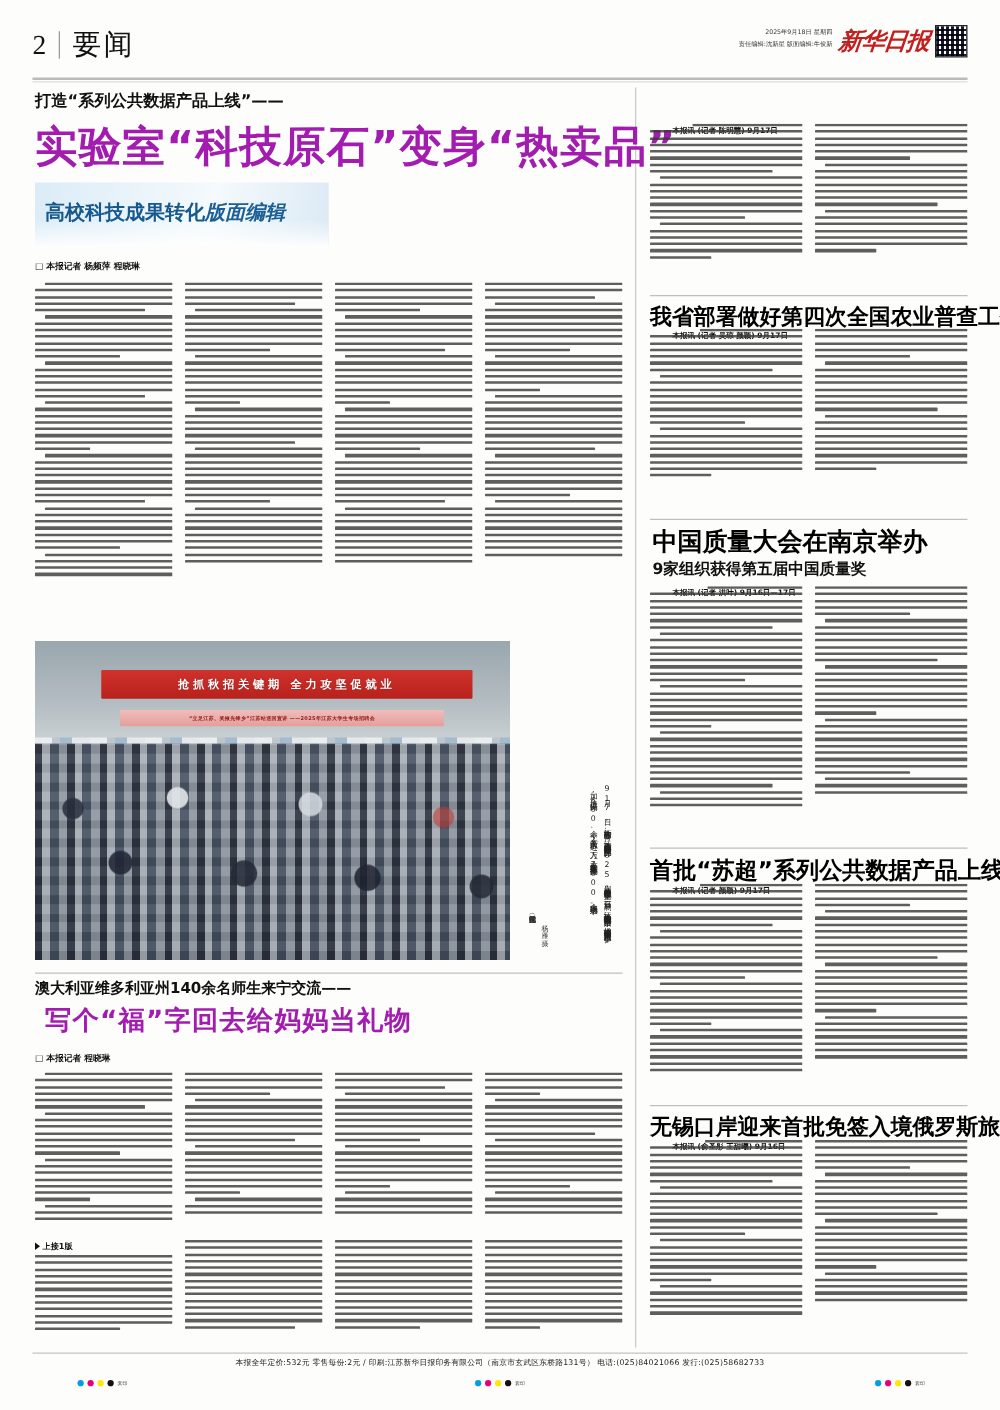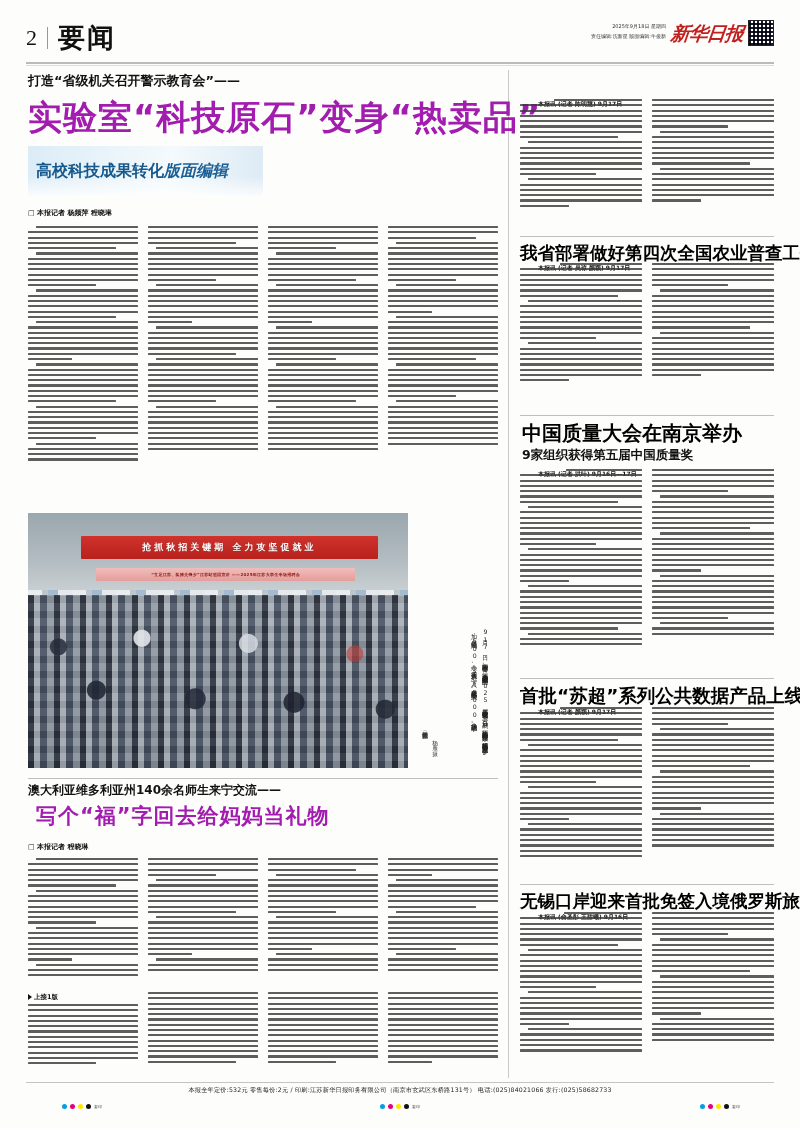--- a/index.html
+++ b/index.html
@@ -17,21 +17,21 @@
     padding:0;
   }
 
   
   .masthead{
     position:absolute;left:26px;top:18px;width:748px;height:46px;
   }
   .mh-left{position:absolute;left:0;top:2px;display:flex;align-items:center;gap:10px;}
   .folio-num{font-size:22px;font-weight:400;color:#111;font-family:"Liberation Serif",serif;line-height:1;}
   .folio-div{width:1px;height:22px;background:#999;}
-  .folio-sec{font-size:27px;font-weight:bold;letter-spacing:2px;color:#111;font-family:"DejaVu Sans",sans-serif;}
+  .folio-sec{font-size:23px;font-weight:normal;letter-spacing:2px;color:#111;font-family:"DejaVu Sans",sans-serif;}
   .mh-right{position:absolute;right:0;top:0;display:flex;align-items:flex-start;gap:5px;}
   .mh-meta{text-align:right;font-size:5px;line-height:1.9;color:#333;padding-top:4px;font-family:"DejaVu Sans",sans-serif;}
   .mh-meta div{white-space:nowrap;}
   .nameplate{
     width:72px;height:26px;margin-top:2px;
     position:relative;
   }
   .np-txt{
     font-size:19px;font-weight:bold;color:#c0211f;
     font-family:"DejaVu Serif",serif;
@@ -201,21 +201,21 @@
         <div class="np-txt">新华日报</div>
       </div>
       <div class="qrcode"></div>
     </div>
   </div>
   <div class="mh-rule"></div>
   <div class="mh-rule2"></div>
 
   <div class="colrule" style="left:508px;top:70px;height:1008px;"></div>
 
-  <div class="kicker" style="left:28px;top:72px;">打造“省级机关召开警示教育会”——</div>
+  <div class="kicker" style="left:28px;top:72px;">打造“系列公共数据产品上线”——</div>
   <div class="headline-main" style="left:28px;top:95px;font-size:34px;">实验室“科技原石”变身“热卖品”</div>
 
   <div class="banner" style="left:28px;top:146px;width:235px;height:50px;">
     <div class="banner-txt">
       <span>高校科技成果转化</span><span class="cursive">版面编辑</span>
     </div>
   </div>
 
   <div class="byline" style="left:28px;top:208px;">□ 本报记者 杨频萍 程晓琳</div>
 

